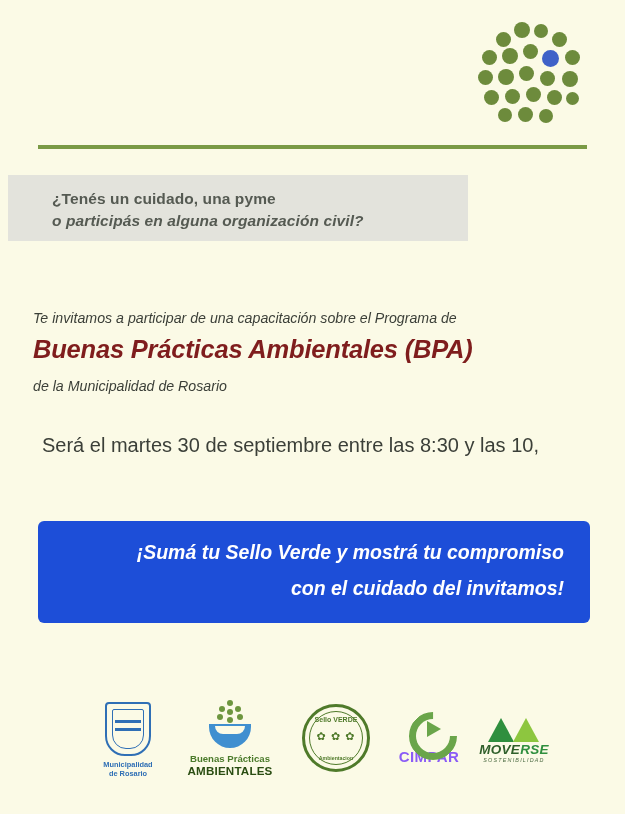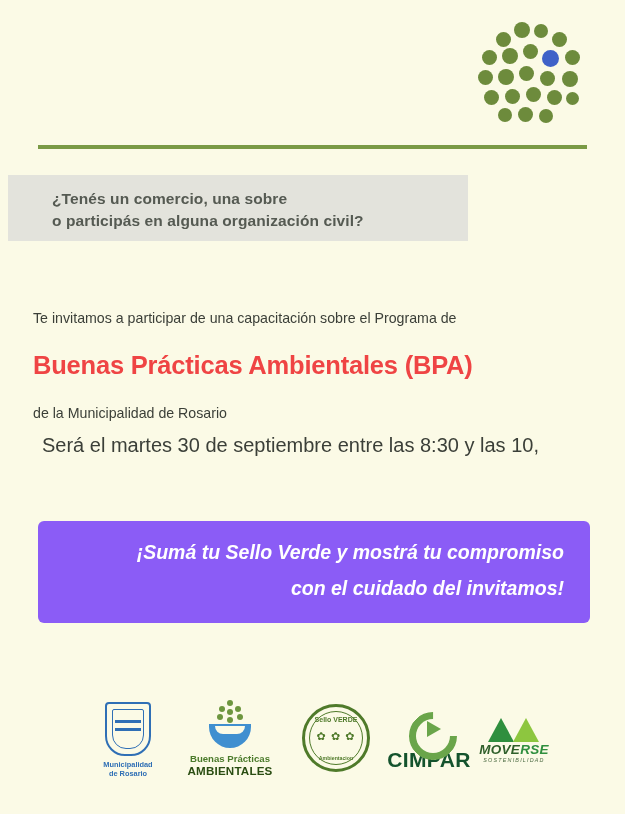--- a/index.html
+++ b/index.html
@@ -62,68 +62,70 @@
     left: 44px;
     top: 13px;
     font-size: 15.5px;
     font-weight: bold;
     color: #555a52;
     line-height: 22px;
     letter-spacing: 0.1px;
   }
   .question-band .q-text .line2 {
     display: block;
+    font-style: italic;
   }
 
   
   .invite {
     position: absolute;
     left: 33px;
     top: 308px;
     width: 570px;
+    font-style: italic;
   }
   .invite .lead {
     font-size: 14.2px;
     color: #3b3f38;
     line-height: 20px;
   }
   .invite .headline {
     font-size: 25.5px;
     font-weight: bold;
-    color: #ef4444;
+    color: #7f1d1d;
     line-height: 34px;
-    margin-top: 20px;
+    margin-top: 4px;
     letter-spacing: -0.2px;
   }
   .invite .sub {
     font-size: 14.2px;
     color: #3b3f38;
     line-height: 20px;
-    margin-top: 21px;
+    margin-top: 10px;
   }
 
   
   .details {
     position: absolute;
     left: 42px;
     top: 432px;
     width: 560px;
     font-size: 20px;
     color: #3b3f38;
     line-height: 27px;
   }
 
   
   .callout {
     position: absolute;
     left: 38px;
     top: 521px;
     width: 552px;
     height: 102px;
-    background: #8b5cf6;
+    background: #1d4ed8;
     border-radius: 6px;
   }
   .callout .c-line {
     position: absolute;
     right: 26px;
     font-style: italic;
     font-weight: bold;
     color: #ffffff;
     font-size: 19.5px;
     white-space: nowrap;
@@ -250,21 +252,21 @@
     transform: rotate(-45deg);
   }
   .cimpar .mark .tri {
     position:absolute; left:18px; top:9px;
     width:0;height:0;
     border-top: 8px solid transparent;
     border-bottom: 8px solid transparent;
     border-left: 14px solid #6aa54a;
   }
   .cimpar .cap {
-    font-size: 21px; font-weight: bold; color:#14532d;
+    font-size: 15px; font-weight: bold; color:#8b5cf6;
     letter-spacing: 0.4px; margin-top: 2px;
   }
 
   
   .flogo.moverse { left: 388px; top: 16px; width: 96px; font-style: italic; }
   .moverse .mark {
     width: 54px; height: 26px; margin: 0 auto; position: relative;
   }
   .moverse .mark .m1, .moverse .mark .m2 {
     position:absolute; bottom:0;
@@ -311,21 +313,21 @@
     <span class="dot" style="left:88px;top:70px;width:13px;height:13px;"></span>
     <span class="dot" style="left:20px;top:86px;width:14px;height:14px;"></span>
     <span class="dot" style="left:40px;top:85px;width:15px;height:15px;"></span>
     <span class="dot" style="left:61px;top:87px;width:14px;height:14px;"></span>
   </div>
 
   <div class="divider"></div>
 
   <div class="question-band">
     <div class="q-text">
-      <span>¿Tenés un comercio, una sobre</span>
+      <span>¿Tenés un cuidado, una pyme</span>
       <span class="line2">o participás en alguna organización civil?</span>
     </div>
   </div>
 
   <div class="invite">
     <div class="lead">Te invitamos a participar de una capacitación sobre el Programa de</div>
     <div class="headline">Buenas Prácticas Ambientales (BPA)</div>
     <div class="sub">de la Municipalidad de Rosario</div>
   </div>
 

